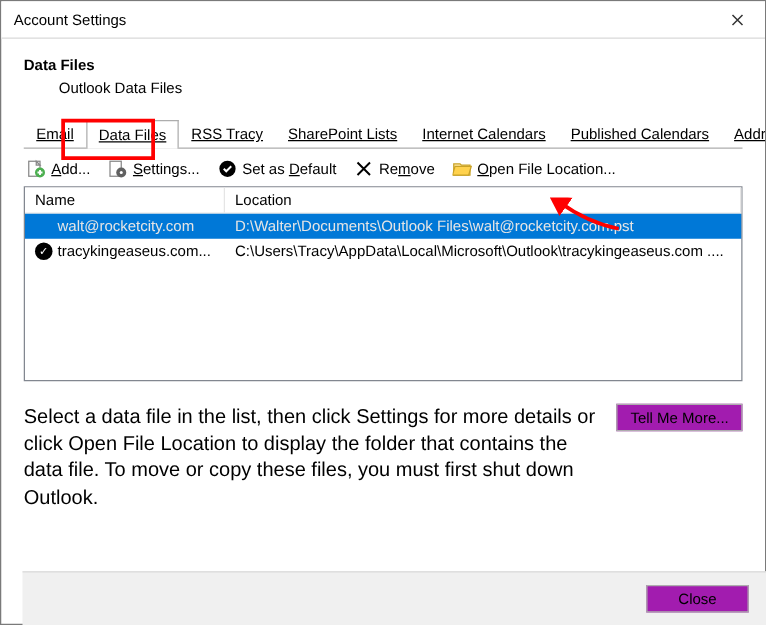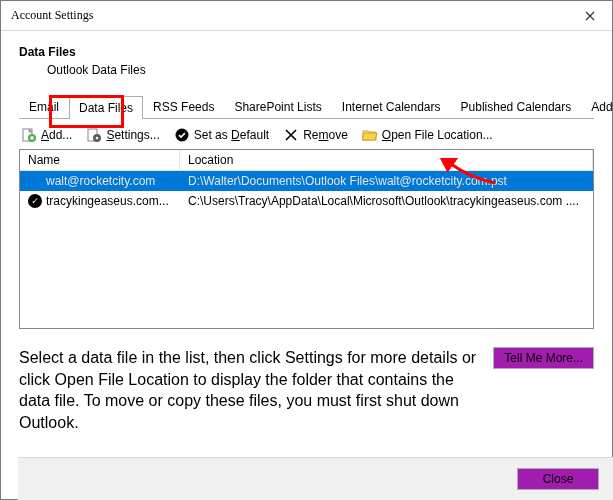--- a/index.html
+++ b/index.html
@@ -16,21 +16,21 @@
   }
   .titlebar {
     height: 30px;
     background: #fff;
     border-bottom: 1px solid #d9d9d9;
     display: flex;
     align-items: center;
     padding-left: 10px;
     position: relative;
   }
-  .titlebar .title { font-size: 12px; font-family: Liberation Serif, serif; }
+  .titlebar .title { font-size: 12px; }
   .titlebar .close {
     position: absolute; right: 0; top: 0;
     width: 45px; height: 30px;
     display: flex; align-items: center; justify-content: center;
     font-size: 14px; color: #333;
     cursor: default;
   }
   .content { padding: 14px 18px 0 18px; }
   .hdr-title { font-weight: bold; font-size: 12px; margin-bottom: 4px; }
   .hdr-sub { font-size: 12px; margin-left: 28px; margin-bottom: 18px; }
@@ -40,20 +40,21 @@
     margin: 0 18px;
     font-size: 12px;
   }
   .tab {
     padding: 4px 9px;
     border: 1px solid transparent;
     border-bottom: none;
     position: relative;
     cursor: default;
     white-space: nowrap;
+    text-decoration: underline;
   }
   .tab.active {
     border-color: #adadad;
     background: #fff;
     top: 1px;
   }
   .highlight-box {
     position: absolute;
     border: 3px solid #ff0000;
     pointer-events: none;
@@ -67,21 +68,21 @@
     padding: 8px 20px 6px 20px;
     font-size: 12px;
     align-items: center;
   }
   .tb-btn { display: flex; align-items: center; gap: 4px; cursor: default; }
   .tb-btn .u { text-decoration: underline; }
   .ico { width: 16px; height: 16px; display: inline-block; }
   .list-wrap {
     margin: 0 18px;
     border: 1px solid #828790;
-    height: 180px;
+    height: 156px;
     background: #fff;
     position: relative;
   }
   .list-header {
     display: flex;
     background: #fff;
     border-bottom: 1px solid #e5e5e5;
     font-size: 12px;
   }
   .list-header .col {
@@ -152,21 +153,21 @@
 <div class="content">
   <div class="hdr-title">Data Files</div>
   <div class="hdr-sub">Outlook Data Files</div>
 </div>
 
 <div class="highlight-box"></div>
 
 <div class="tabs">
   <div class="tab">Email</div>
   <div class="tab active">Data Files</div>
-  <div class="tab">RSS Feeds</div>
+  <div class="tab">RSS Tracy</div>
   <div class="tab">SharePoint Lists</div>
   <div class="tab">Internet Calendars</div>
   <div class="tab">Published Calendars</div>
   <div class="tab">Address Books</div>
 </div>
 
 <div class="toolbar">
   <div class="tb-btn">
     <svg class="ico" viewBox="0 0 16 16">
         <rect x="2" y="2" width="9" height="12" fill="#fff" stroke="#888"></rect>

